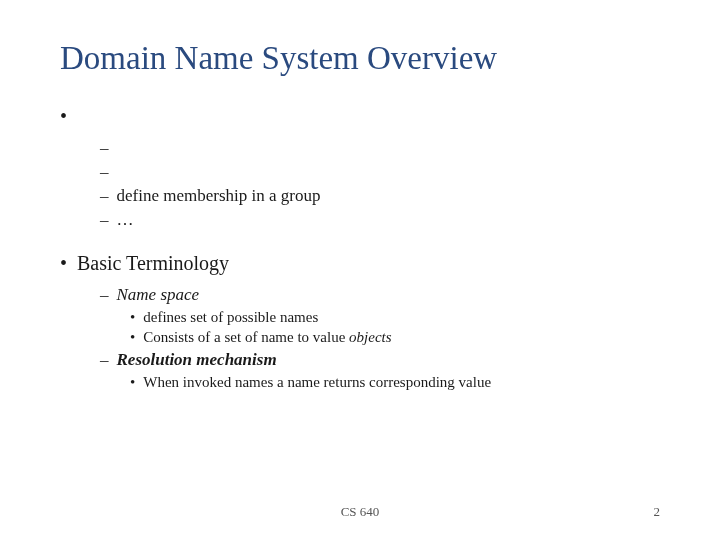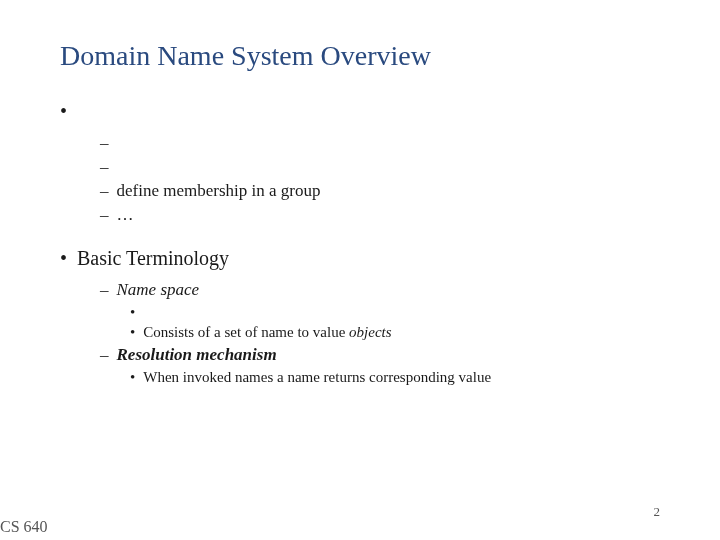--- a/index.html
+++ b/index.html
@@ -20,21 +20,21 @@
     .slide {
       width: 720px;
       height: 540px;
       padding: 40px 60px 30px 60px;
       display: flex;
       flex-direction: column;
       position: relative;
     }
 
     .slide-title {
-      font-size: 28px;
+      font-size: 33px;
       font-weight: normal;
       color: #2a4a7f;
       margin-bottom: 28px;
       font-family: Georgia, serif;
     }
 
     .bullet-section {
       margin-bottom: 16px;
     }
 
@@ -92,27 +92,27 @@
       font-style: italic;
     }
 
     .bold-italic {
       font-weight: bold;
       font-style: italic;
     }
 
     .footer {
       position: absolute;
-      bottom: 4px;
+      bottom: 20px;
       left: 0;
       right: 0;
       display: flex;
-      justify-content: flex-start;
+      justify-content: center;
       align-items: center;
-      font-size: 16px;
+      font-size: 13px;
       color: #555;
     }
 
     .footer-page {
       position: absolute;
       bottom: 20px;
       right: 60px;
       font-size: 13px;
       color: #555;
     }
@@ -153,20 +153,21 @@
     </div>
     <div class="sub-list">
 
       <div class="sub-item">
         <span class="dash">–</span>
         <span class="italic">Name space</span>
       </div>
       <div class="sub-sub-list">
         <div class="sub-sub-item">
           <span class="sub-sub-dot">•</span>
+          <span>defines set of possible names</span>
         </div>
         <div class="sub-sub-item">
           <span class="sub-sub-dot">•</span>
           <span>
             Consists of a set of name to value <span class="italic">objects</span>
           </span>
         </div>
       </div>
 
       <div class="sub-item">

